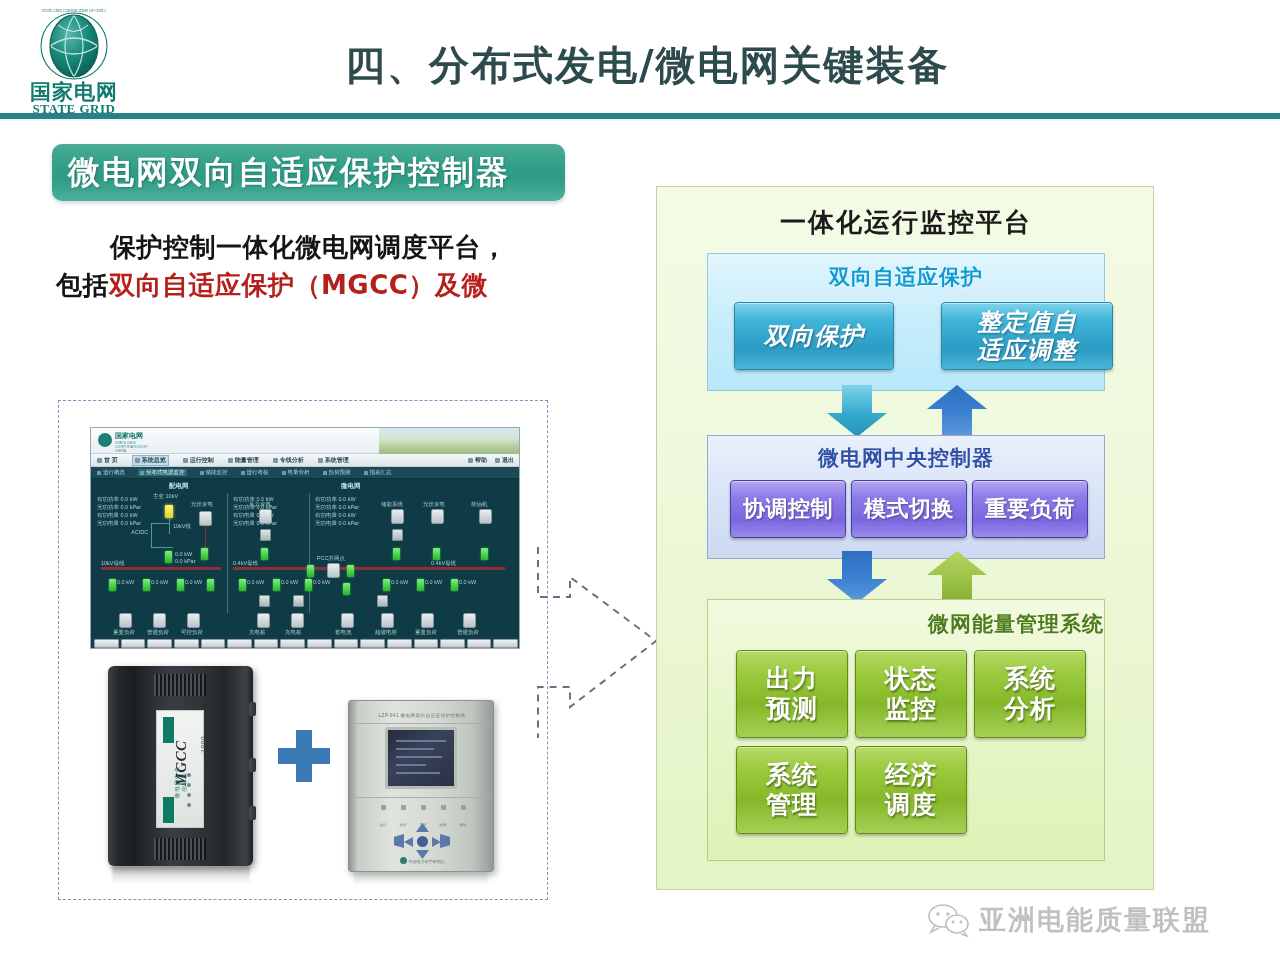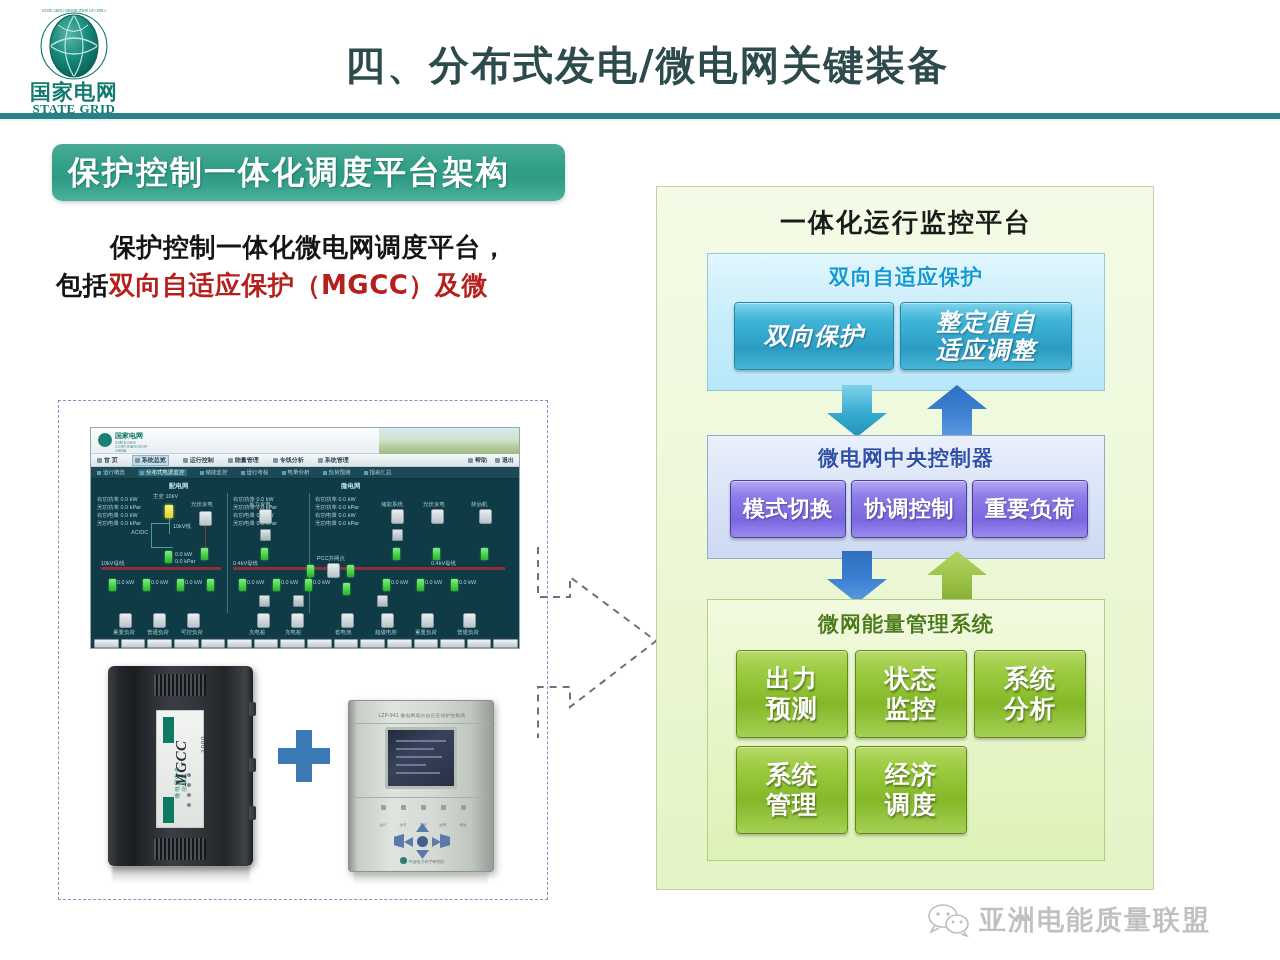--- a/index.html
+++ b/index.html
@@ -281,21 +281,21 @@
     text-shadow: 1px 1px 2px rgba(0,0,0,.35);
     font-family:"DejaVu Sans","Liberation Sans",sans-serif;
   }
 
   
   .b3 {
     top:412px; height:262px;
     background: linear-gradient(to bottom,#f2fae0 0%,#e7f6c9 45%,#ddf2b6 100%);
     border:1.5px solid #b3cf86;
   }
-  .b3 .bt { color:#4b7c17; padding-top:10px; text-shadow:0 1px 1px rgba(255,255,255,.9); }
+  .b3 .bt { color:#4b7c17; padding-top:10px; text-shadow:0 1px 1px rgba(255,255,255,.9);text-align:right; }
   .b3-grid {
     position:absolute; left:28px; top:50px;
     display:grid; grid-template-columns: repeat(3, 112px);
     gap:8px 7px;
   }
   .tile-gr {
     height:88px; border-radius:4px; border:1px solid #5e8c16;
     background: linear-gradient(to bottom,#b6d96a 0%,#9ccb3f 24%,#84b828 62%,#a6d055 100%);
     box-shadow: 0 2px 3px rgba(0,0,0,.25), inset 0 1px 0 rgba(255,255,255,.45);
     color:#ffffff; font-weight:bold; font-size:25px; line-height:30px;
@@ -342,21 +342,21 @@
     </svg>
     <div class="logo-cn">国家电网</div>
     <div class="logo-en">STATE GRID</div>
   </div>
 
   <div class="slide-title">四、分布式发电/微电网关键装备</div>
   <div class="header-rule"></div>
   <div class="header-rule2"></div>
 
   <div class="pill">
-    <span class="pill-text">保护控制一体化调度平台架构</span>
+    <span class="pill-text">微电网双向自适应保护控制器</span>
   </div>
 
   <div class="para">
     <span class="ind"></span><span class="blk">保护控制一体化微电网调度平台，</span><br>
     <span class="blk">包括</span><span class="hl">双向自适应保护（MGCC）及微</span><br>
     <br>
   </div>
 
   <div class="dashbox"></div>
 
@@ -640,21 +640,21 @@
     <path d="M10 2 L10 52 L42 52 L42 32 L128 96 L42 162 L42 142 L10 142 L10 193" fill="none" stroke="#6f6f82" stroke-width="2" stroke-dasharray="7 6" stroke-linejoin="miter"></path>
   </svg>
 
   <div class="panel">
     <div class="panel-title">一体化运行监控平台</div>
 
     <div class="block b1">
       <div class="bt">双向自适应保护</div>
       <div class="b1-row">
         <div class="tile-cy w1">双向保护</div>
-        <div class="tile-cy w2" style="white-space:pre-line;">整定值自
+        <div class="tile-cy w2" style="white-space:pre-line;margin-left:41px;">整定值自
 适应调整</div>
       </div>
     </div>
 
     <svg class="arrowpair ap1" viewBox="0 0 498 54">
       <defs>
         <linearGradient id="cyA" x1="0" y1="0" x2="0" y2="1">
           <stop offset="0%" stop-color="#7ed3ea"></stop>
             <stop offset="55%" stop-color="#36a9cf"></stop>
           <stop offset="100%" stop-color="#2493b8"></stop>
@@ -670,22 +670,22 @@
           <stop offset="100%" stop-color="#85ae33"></stop>
         </linearGradient>
       </defs>
       <path d="M185 0 L215 0 L215 28 L230 28 L200 52 L170 28 L185 28 Z" fill="url(#cyA)"></path>
       <path d="M285 52 L315 52 L315 24 L330 24 L300 0 L270 24 L285 24 Z" fill="url(#blA)"></path>
     </svg>
 
     <div class="block b2">
       <div class="bt">微电网中央控制器</div>
       <div class="b2-row">
+        <div class="tile-pp">协调控制</div>
         <div class="tile-pp">模式切换</div>
-        <div class="tile-pp">协调控制</div>
         <div class="tile-pp">重要负荷</div>
       </div>
     </div>
 
     <svg class="arrowpair ap2" viewBox="0 0 498 54">
       <path d="M185 0 L215 0 L215 28 L230 28 L200 52 L170 28 L185 28 Z" fill="url(#blA)"></path>
       <path d="M285 52 L315 52 L315 24 L330 24 L300 0 L270 24 L285 24 Z" fill="url(#grA)"></path>
     </svg>
 
     <div class="block b3">

